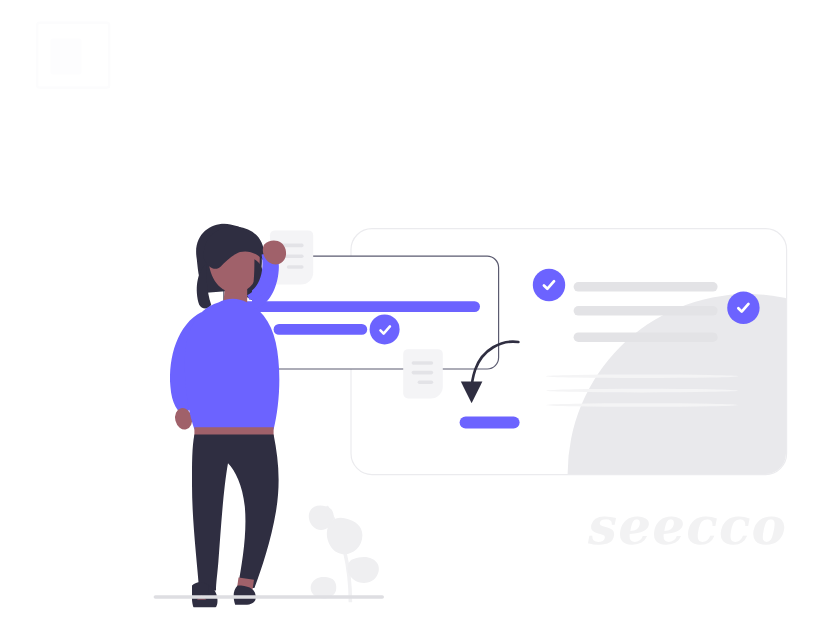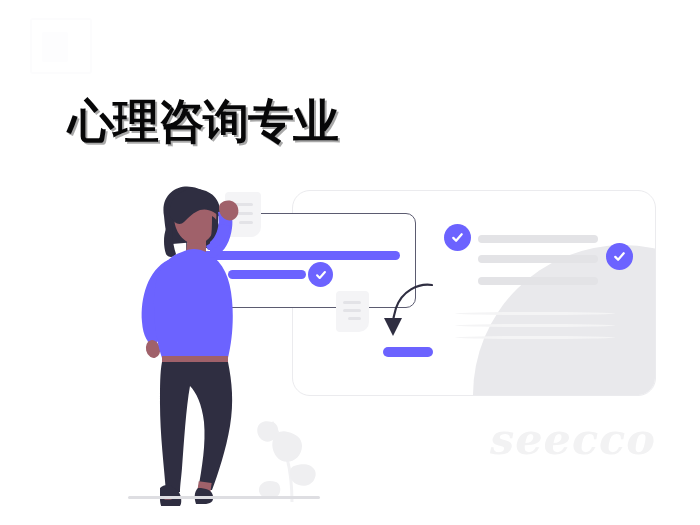--- a/index.html
+++ b/index.html
@@ -207,21 +207,20 @@
     border-radius: 2px;
   }
 </style>
 </head>
 <body>
 
 <div id="stage">
 
   <div id="corner-logo"></div>
 
-  <div id="page-title">心理咨询专业</div>
 
   <div id="illustration">
 
     <svg id="plant" viewBox="0 0 86 98">
       <path d="M44 98 C44 70 38 40 24 18" stroke="#f1f1f3" stroke-width="3" fill="none"></path>
       <path d="M24 18 C10 14 6 26 12 34 C19 42 30 36 30 26 C30 22 28 19 24 18 Z" fill="#efeff1"></path>
       <path d="M40 28 C26 24 20 40 28 52 C37 64 54 56 54 42 C54 34 48 30 40 28 Z" fill="#efeff1"></path>
       <path d="M46 62 C62 56 72 66 66 76 C60 86 44 82 42 72 C41 67 43 63 46 62 Z" fill="#efeff1"></path>
       <path d="M28 78 C16 74 8 82 12 90 C16 97 30 96 32 88 C33 83 31 79 28 78 Z" fill="#efeff1"></path>
     </svg>

